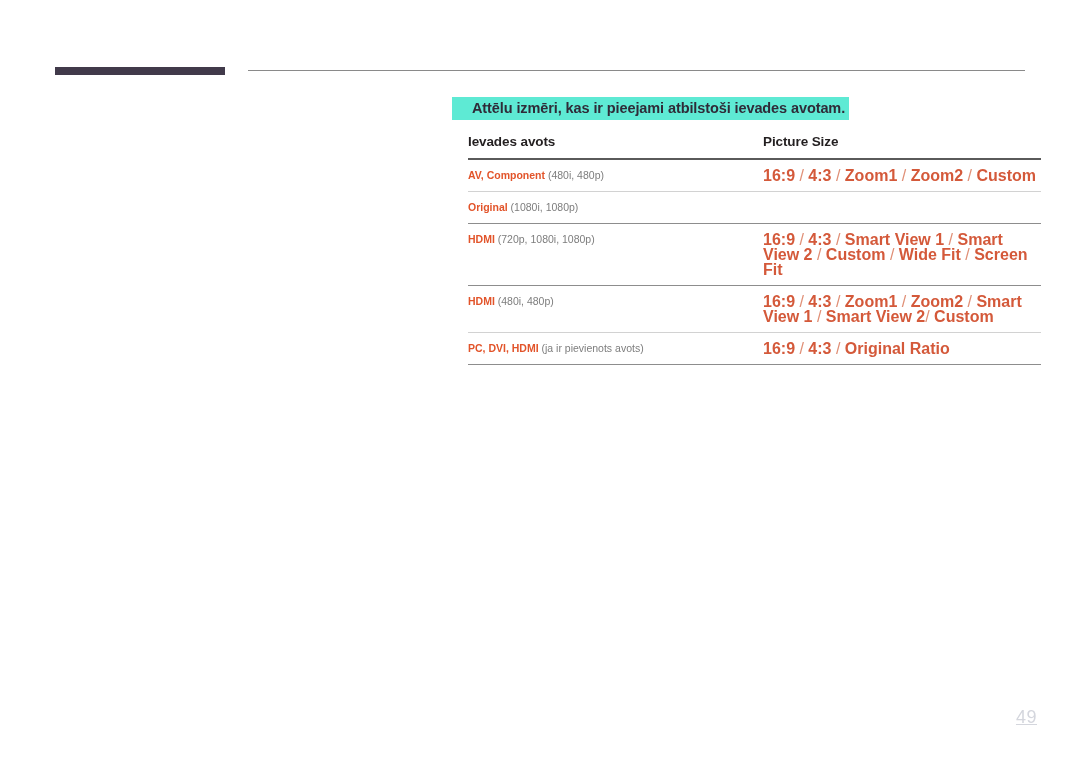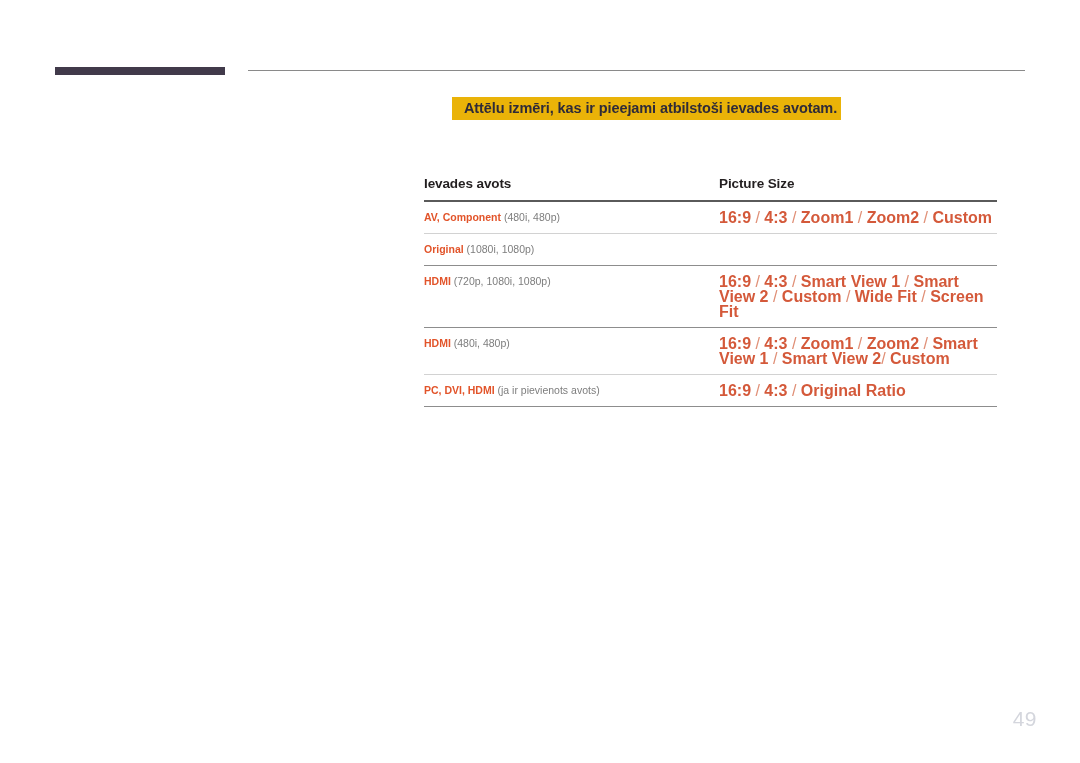--- a/index.html
+++ b/index.html
@@ -36,37 +36,36 @@
   }
 
   
   .section-title-wrap {
     position: absolute;
     left: 452px;
     top: 97px;
   }
   .section-title {
     display: inline-block;
-    background: #eab308;
+    background: #5eead4;
     color: #2f2b38;
     font-size: 14.5px;
     font-weight: bold;
     line-height: 20px;
-    padding: 1px 4px 2px 12px;
+    padding: 1px 4px 2px 20px;
     white-space: nowrap;
     letter-spacing: -0.1px;
   }
 
   
   .table {
     position: absolute;
-    left: 424px;
+    left: 468px;
     top: 134px;
     width: 573px;
-    margin-top: 42px;
   }
   .thead {
     display: flex;
     padding-bottom: 9px;
   }
   .th {
     font-size: 13.5px;
     font-weight: bold;
     color: #231f20;
     letter-spacing: -0.1px;
@@ -125,23 +124,24 @@
   .slash {
     color: #e08f76;
     font-weight: normal;
   }
 
   
   .page-number {
     position: absolute;
     right: 43px;
     top: 707px;
-    font-size: 21px;
+    font-size: 18px;
     color: #d4d6dd;
     letter-spacing: 0.5px;
+    text-decoration: underline;
   }
 </style>
 </head>
 <body>
 
 <div class="page">
 
   <div class="header-bar"></div>
   <div class="header-rule"></div>
 

